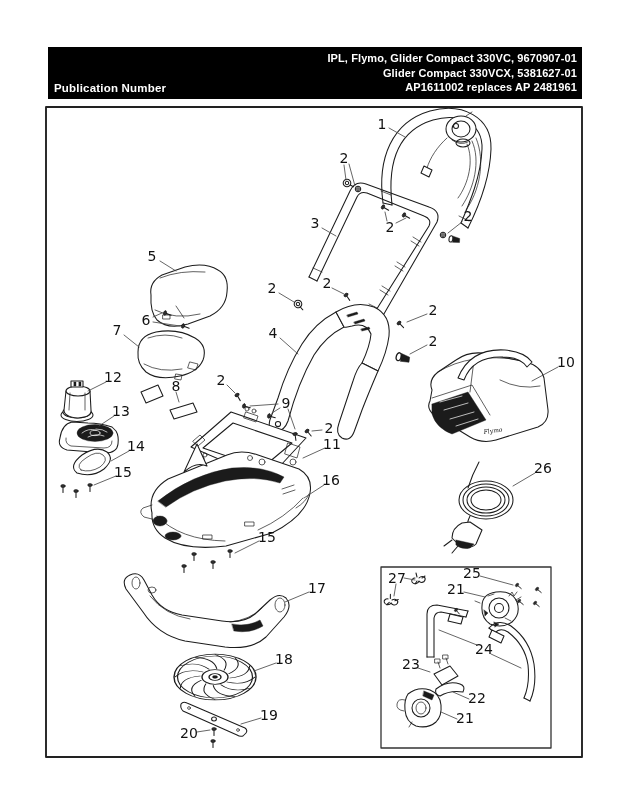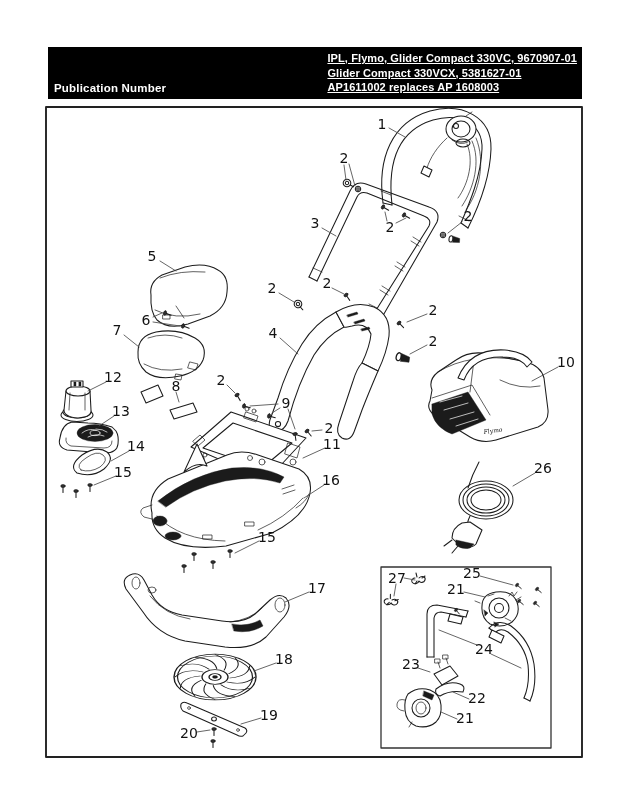--- a/index.html
+++ b/index.html
@@ -1,20 +1,20 @@
 <!DOCTYPE html>
 <html><head>
 <meta charset="utf-8">
 <style>
   html,body{margin:0;padding:0;background:#fff;}
   .page{position:relative;width:630px;height:804px;background:#fff;overflow:hidden;
         font-family:"Liberation Sans",sans-serif;}
   .header{position:absolute;left:48px;top:47px;width:534px;height:52px;background:#000;color:#fff;}
   .pub{position:absolute;left:6px;bottom:5px;font-size:11.5px;font-weight:bold;letter-spacing:0.2px;}
-  .titles{position:absolute;right:5px;top:4px;font-size:11px;font-weight:bold;line-height:14.5px;letter-spacing:0.1px;text-decoration:underline;}
+  .titles{position:absolute;right:5px;top:4px;text-align:right;font-size:11px;font-weight:bold;line-height:14.5px;letter-spacing:0.1px;}
   #art{position:absolute;left:0;top:0;}
   #art path,#art line,#art circle,#art ellipse,#art rect,#art polyline{
      fill:none;stroke:#1c1c1c;stroke-width:1.05;stroke-linecap:round;stroke-linejoin:round;}
   #art .w{fill:#fff;}
   #art .d{fill:#1b1b1b;stroke:#1b1b1b;stroke-width:0.4;}
   #art .t{stroke-width:0.7;}
   #art .nh{fill:#2e2e2e;stroke:#111;stroke-width:0.5;}
   #art .box{stroke:#222;stroke-width:1.9;fill:none;}
   #art .ibox{stroke:#333;stroke-width:1.3;fill:none;}
   #art .leader{stroke:#4a4a4a;stroke-width:0.85;}
@@ -25,21 +25,21 @@
 </head>
 <body>
 
 <div class="page">
 
   <div class="header">
     <div class="pub">Publication Number</div>
     <div class="titles">
       <div>IPL, Flymo, Glider Compact 330VC, 9670907-01</div>
       <div>Glider Compact 330VCX, 5381627-01</div>
-      <div>AP1611002 replaces AP 1608003</div>
+      <div>AP1611002 replaces AP 2481961</div>
     </div>
   </div>
 
   <svg id="art" width="630" height="804" viewBox="0 0 630 804">
     <defs>
       <g id="nailg">
           <path d="M0,1 L0,6.5"></path>
           <ellipse class="nh" cx="0" cy="0" rx="2.3" ry="1.6"></ellipse>
         </g>
       <g id="knobg">

